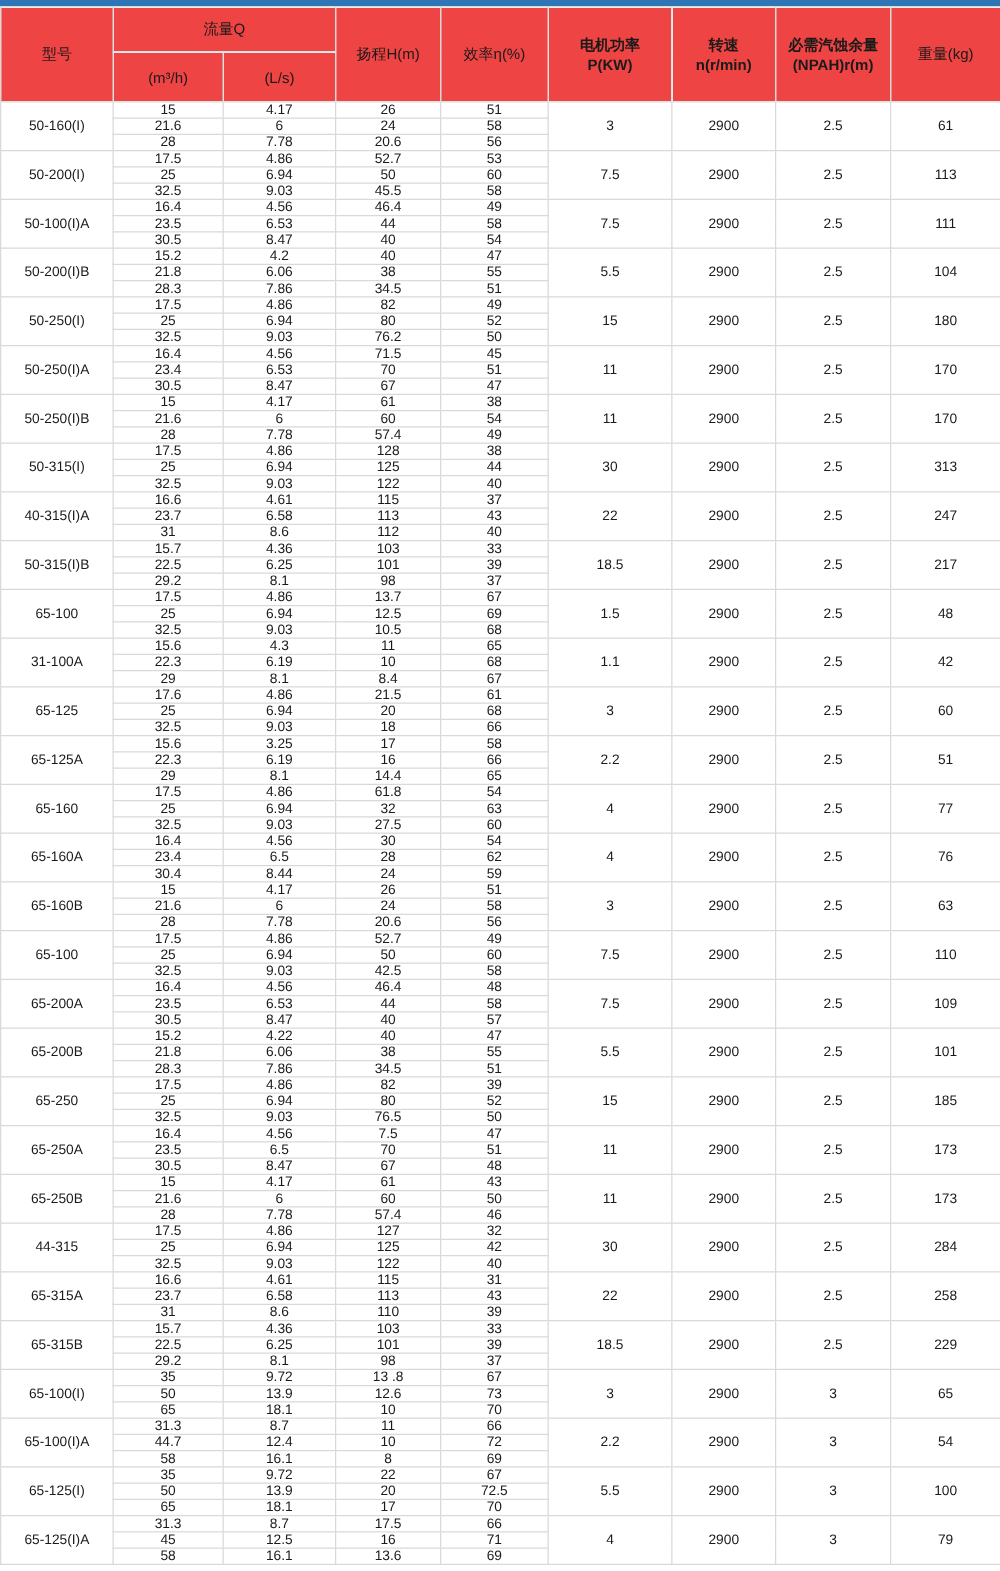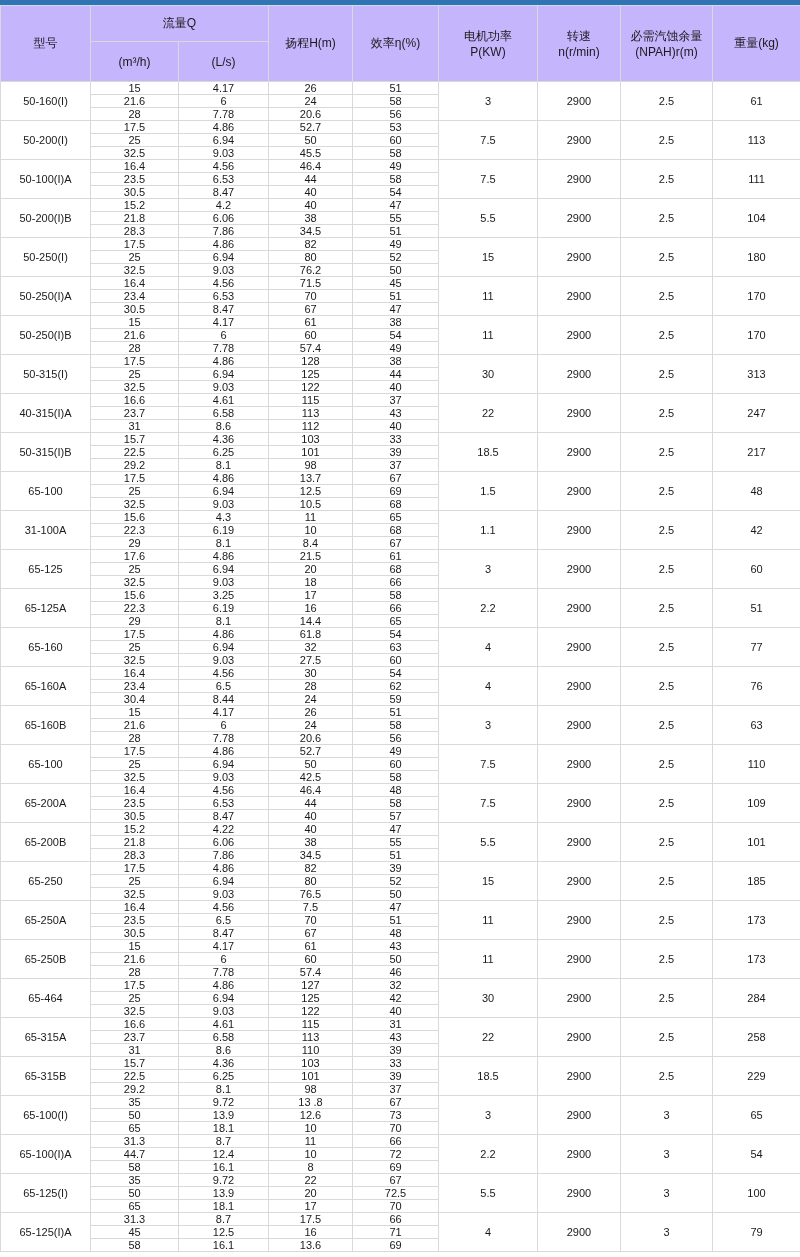--- a/index.html
+++ b/index.html
@@ -22,25 +22,25 @@
     border: 1px solid #d9d9d9;
     text-align: center;
     vertical-align: middle;
     padding: 0;
     font-weight: normal;
     overflow: hidden;
     white-space: nowrap;
   }
   thead th {
     font-size: 12px;
-    background: #c4b5fd;
+    background: #ef4444;
   }
   thead tr.h-top th { height: 36px; }
   thead tr.h-sub th { height: 40px; }
-  th.two-line { white-space: pre-line; line-height: 16px; }
+  th.two-line { white-space: pre-line; line-height: 16px; font-weight: bold; }
   tbody td {
     font-size: 11px;
     height: 12px;
     line-height: 12px;
   }
   tbody td.model-cell,
   tbody td.merged-cell {
     font-size: 11px;
   }
 </style>
@@ -604,21 +604,21 @@
         <td>60</td>
         <td>50</td>
       </tr>
       <tr>
         <td>28</td>
         <td>7.78</td>
         <td>57.4</td>
         <td>46</td>
       </tr>
       <tr>
-        <td class="model-cell" rowspan="3">65-464</td>
+        <td class="model-cell" rowspan="3">44-315</td>
         <td>17.5</td>
         <td>4.86</td>
         <td>127</td>
         <td>32</td>
         <td class="merged-cell" rowspan="3">30</td>
         <td class="merged-cell" rowspan="3">2900</td>
         <td class="merged-cell" rowspan="3">2.5</td>
         <td class="merged-cell" rowspan="3">284</td>
       </tr>
       <tr>

